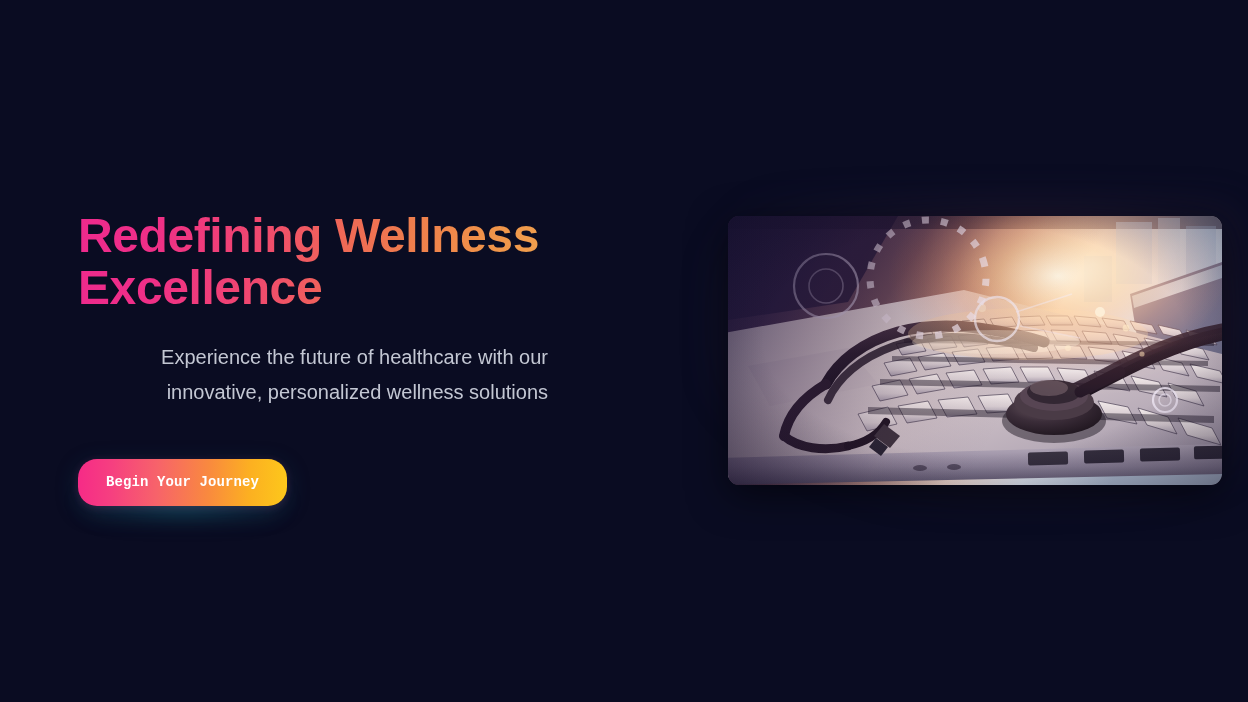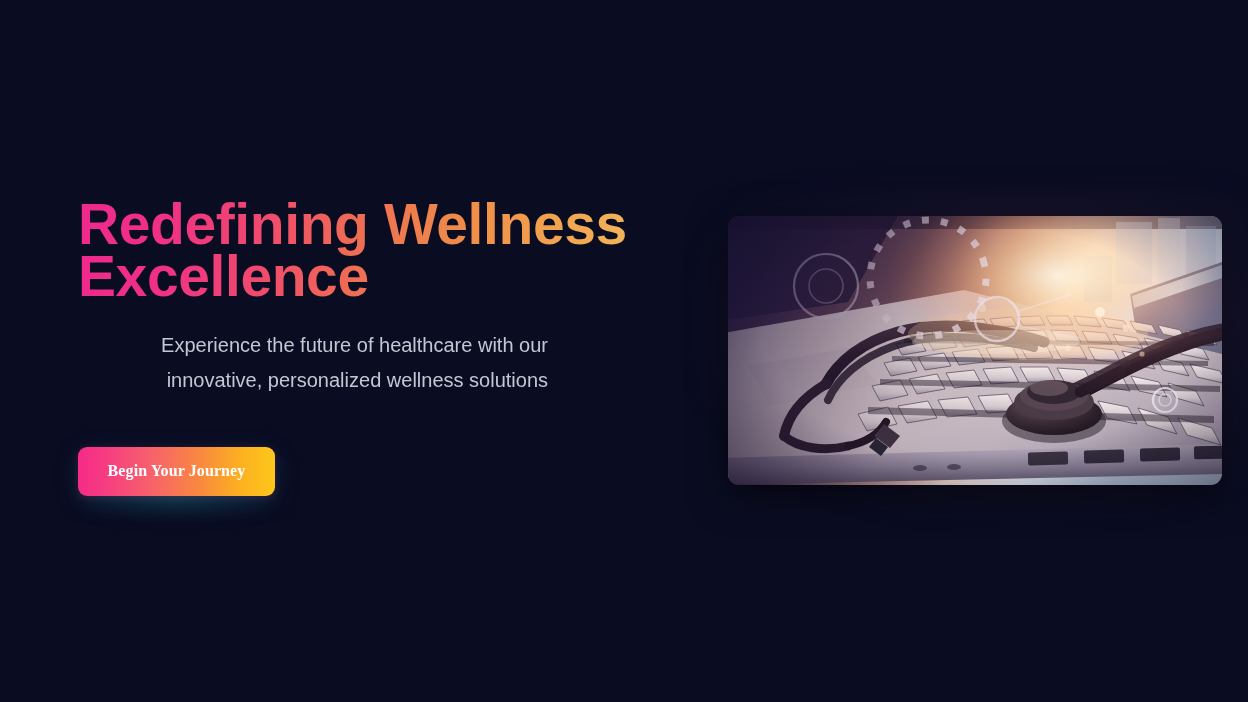--- a/index.html
+++ b/index.html
@@ -32,39 +32,39 @@
 
   
   .hero-copy {
     position: absolute;
     left: 78px;
     top: 198px;
     width: 560px;
   }
 
   .hero-title {
-    font-size: 57px;
+    font-size: 48px;
     line-height: 52px;
     font-weight: bold;
     letter-spacing: -0.4px;
     background: linear-gradient(95deg,
         #ee2a8d 0%,
         #ef2f87 14%,
         #f0486f 32%,
         #ef6a55 48%,
         #ee7f4c 60%,
         #f09249 72%,
         #f1a850 88%,
         #f3b85c 100%);
     -webkit-background-clip: text;
     background-clip: text;
     color: transparent;
     -webkit-text-fill-color: transparent;
     white-space: pre-line;
-    margin: 0 0 26px 0;
+    margin: 12px 0 26px 0;
   }
 
   .hero-subtitle {
     font-size: 20px;
     line-height: 35px;
     color: #c3c7d3;
     font-weight: normal;
     white-space: pre-line;
     max-width: 470px;
     margin: 0 0 26px 0;
@@ -94,24 +94,24 @@
   }
 
   .cta-button {
     position: relative;
     z-index: 1;
     display: inline-block;
     padding: 15px 28px 16px 28px;
     min-width: 197px;
     text-align: center;
     border: none;
-    border-radius: 9px;
+    border-radius: 19px;
     cursor: pointer;
-    font-family: Liberation Serif, serif;
-    font-size: 16px;
+    font-family: Liberation Mono, monospace;
+    font-size: 14px;
     font-weight: bold;
     letter-spacing: 0.1px;
     color: #ffffff;
     background: linear-gradient(92deg,
         #f62a87 0%,
         #f63f80 16%,
         #f7636a 38%,
         #f9893f 62%,
         #fcb021 82%,
         #fdc81b 100%);

